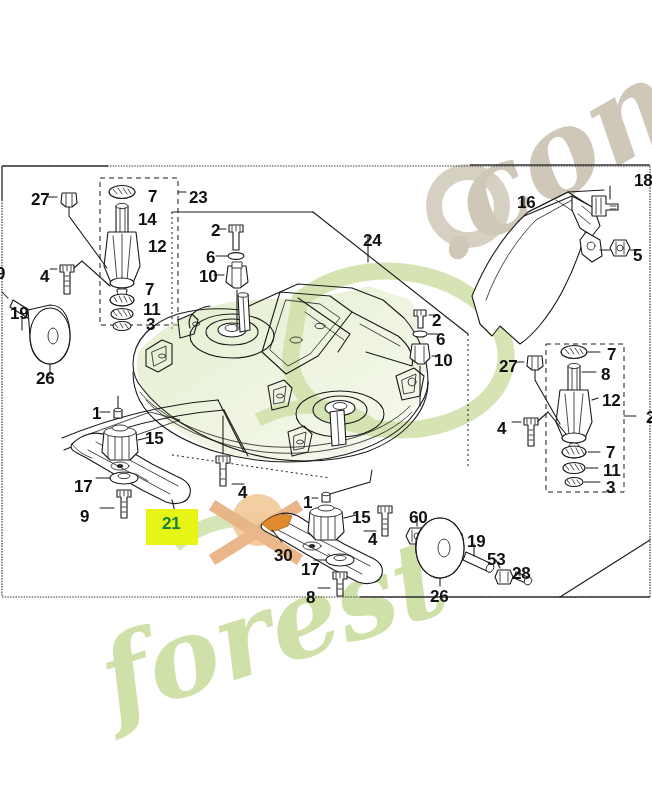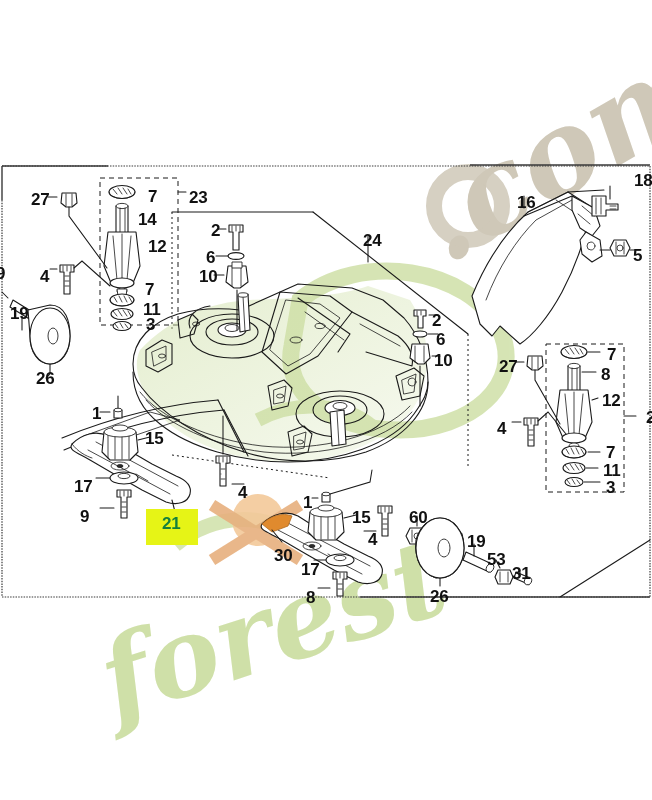--- a/index.html
+++ b/index.html
@@ -511,16 +511,16 @@
       <div class="lbl" style="left: 303px; top: 494px;">1</div>
       <div class="lbl" style="left: 352px; top: 509px;">15</div>
       <div class="lbl" style="left: 274px; top: 547px;">30</div>
       <div class="lbl" style="left: 368px; top: 531px;">4</div>
       <div class="lbl" style="left: 301px; top: 561px;">17</div>
       <div class="lbl" style="left: 306px; top: 589px;">8</div>
       <div class="lbl" style="left: 409px; top: 509px;">60</div>
       <div class="lbl" style="left: 430px; top: 588px;">26</div>
       <div class="lbl" style="left: 467px; top: 533px;">19</div>
       <div class="lbl" style="left: 487px; top: 551px;">53</div>
-      <div class="lbl" style="left: 512px; top: 565px;">31</div>
+      <div class="lbl" style="left: 512px; top: 565px;">28</div>
     </div>
 
 </div>
 
 </body></html>

